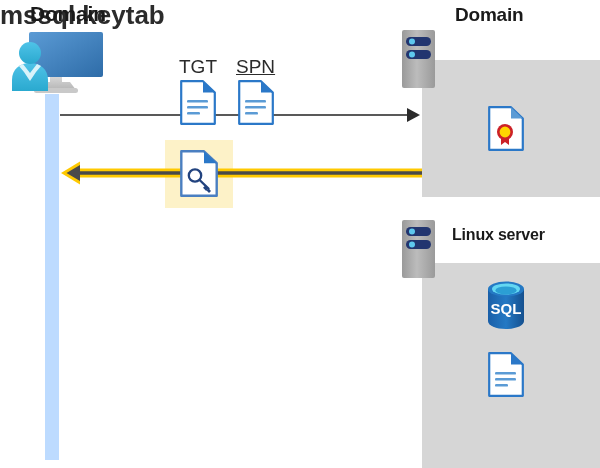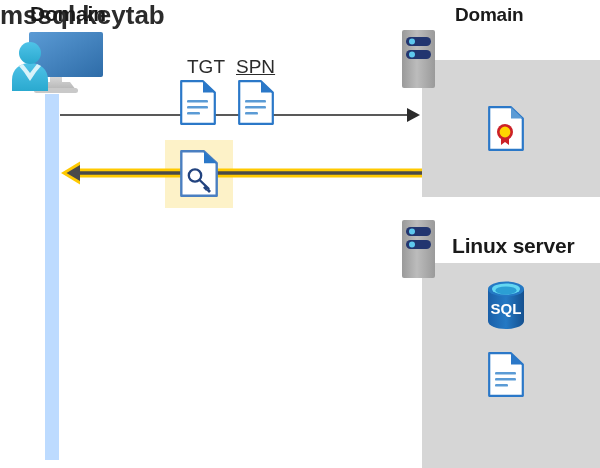--- a/index.html
+++ b/index.html
@@ -10,21 +10,21 @@
   }
   .canvas{position:absolute;left:0;top:0;width:600px;height:468px;}
 
   
   .title{
     position:absolute;font-weight:bold;color:#1a1a1a;
     letter-spacing:-0.2px;line-height:1.12;
   }
   #client-title{left:30px;top:2px;font-size:21px;}
   #dc-title{left:455px;top:4px;font-size:19px;width:140px;}
-  #linux-title{left:452px;top:226px;font-size:21px;margin-top:8px;}
+  #linux-title{left:452px;top:226px;font-size:16px;}
 
   
   .panel{position:absolute;background:#d6d6d6;}
   #dc-panel{left:422px;top:60px;width:178px;height:137px;}
   #linux-panel{left:422px;top:263px;width:178px;height:205px;}
 
   
   #client-lifeline{
     position:absolute;left:45px;top:94px;width:14px;height:366px;
     background:#bddbff;
@@ -42,21 +42,21 @@
   .doc-icon{position:absolute;}
   #tgt-doc{left:180px;top:80px;width:36px;height:45px;}
   #spn-doc{left:238px;top:80px;width:36px;height:45px;}
   #ticket-doc{left:180px;top:150px;width:38px;height:47px;}
   #cert-doc{left:488px;top:106px;width:36px;height:45px;}
   #keytab-doc{left:488px;top:352px;width:36px;height:45px;}
   #sql-icon{left:483px;top:278px;width:46px;height:54px;}
 
   
   .doc-label{position:absolute;font-size:19px;color:#2b2b2b;}
-  #tgt-label{left:179px;top:56px;margin-left:8px;}
+  #tgt-label{left:179px;top:56px;}
   #spn-label{left:236px;top:56px;text-decoration:underline;}
   #keytab-label{left:440px;top:418px;font-size:26px;color:#2b2b2b;font-weight:bold;}
 
   
   #highlight-box{
     position:absolute;left:165px;top:140px;width:68px;height:68px;
     background:#fdf2c8;
   }
 
   

